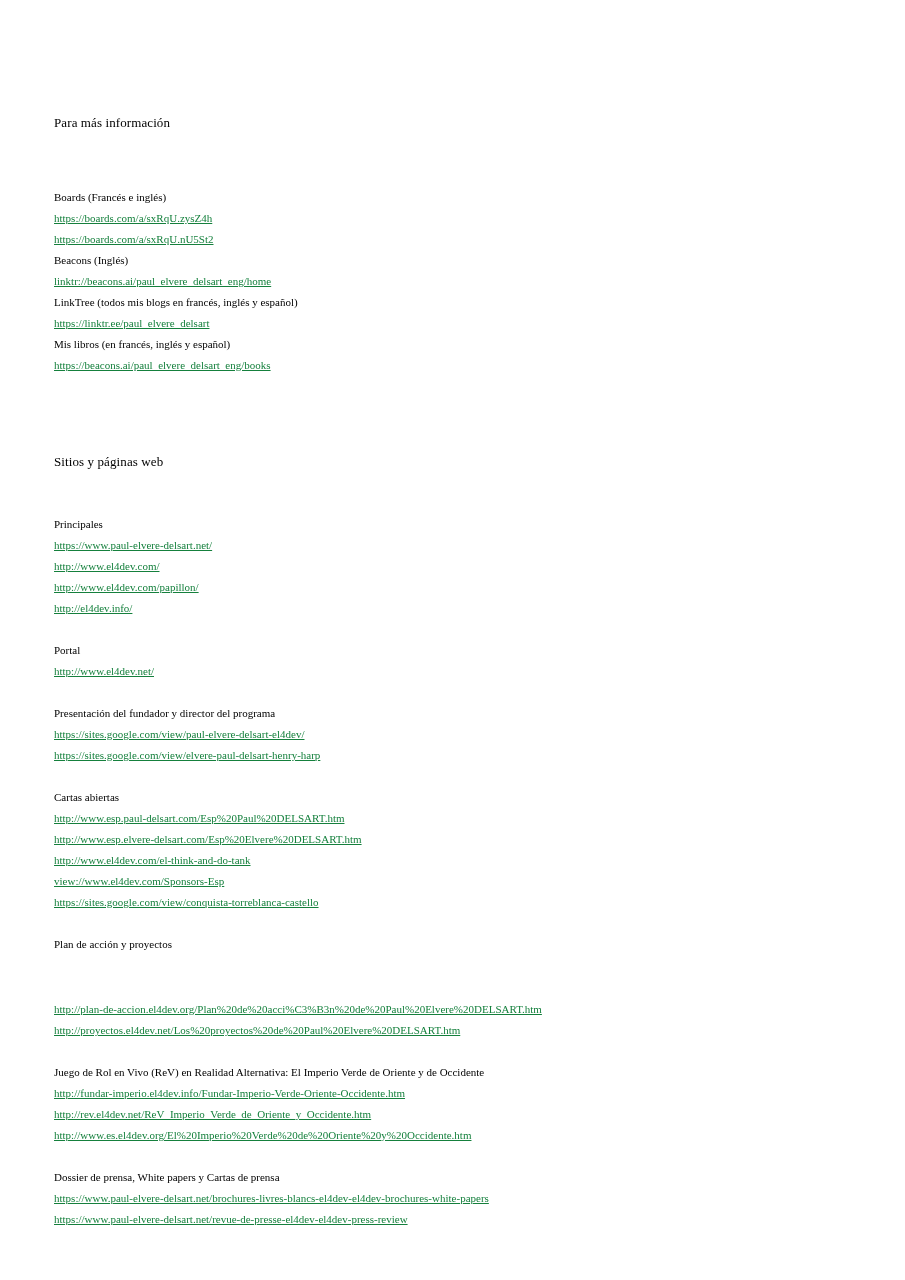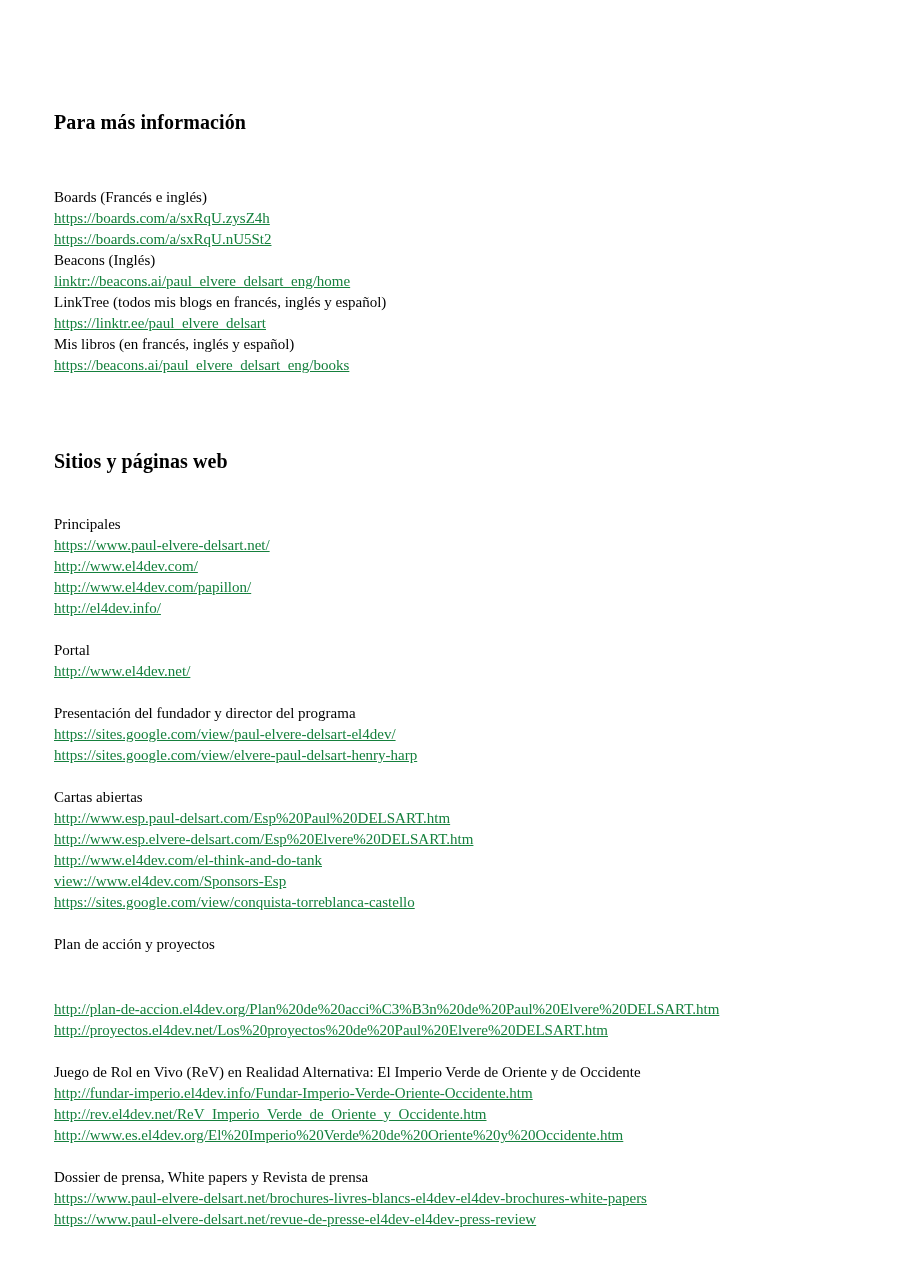--- a/index.html
+++ b/index.html
@@ -17,32 +17,32 @@
     font-family: "Liberation Serif", "DejaVu Serif", serif;
     color: #000000;
   }
   .content {
     position: absolute;
     left: 54px;
     top: 112px;
     width: 790px;
   }
   .section-heading {
-    font-size: 20px;
-    font-weight: bold;
+    font-size: 13px;
+    font-weight: normal;
     line-height: 21px;
     margin: 0;
     letter-spacing: 0.1px;
     color: #000000;
   }
   .block {
     margin: 0;
   }
   .line {
-    font-size: 15px;
+    font-size: 11px;
     line-height: 21px;
     white-space: nowrap;
     color: #000000;
   }
   .line.link {
     color: #15803d;
     text-decoration: underline;
     text-underline-offset: 1px;
     cursor: pointer;
   }
@@ -141,19 +141,19 @@
     <div class="block">
       <div class="line">Juego de Rol en Vivo (ReV) en Realidad Alternativa: El Imperio Verde de Oriente y de Occidente</div>
       <div class="line link">http://fundar-imperio.el4dev.info/Fundar-Imperio-Verde-Oriente-Occidente.htm</div>
       <div class="line link">http://rev.el4dev.net/ReV_Imperio_Verde_de_Oriente_y_Occidente.htm</div>
       <div class="line link">http://www.es.el4dev.org/El%20Imperio%20Verde%20de%20Oriente%20y%20Occidente.htm</div>
     </div>
 
     <div class="gap-1"></div>
 
     <div class="block">
-      <div class="line">Dossier de prensa, White papers y Revista de prensa</div>
+      <div class="line">Dossier de prensa, White papers y Cartas de prensa</div>
       <div class="line link">https://www.paul-elvere-delsart.net/brochures-livres-blancs-el4dev-el4dev-brochures-white-papers</div>
       <div class="line link">https://www.paul-elvere-delsart.net/revue-de-presse-el4dev-el4dev-press-review</div>
     </div>
 
   </div>
 </div>
 
 </body></html>

